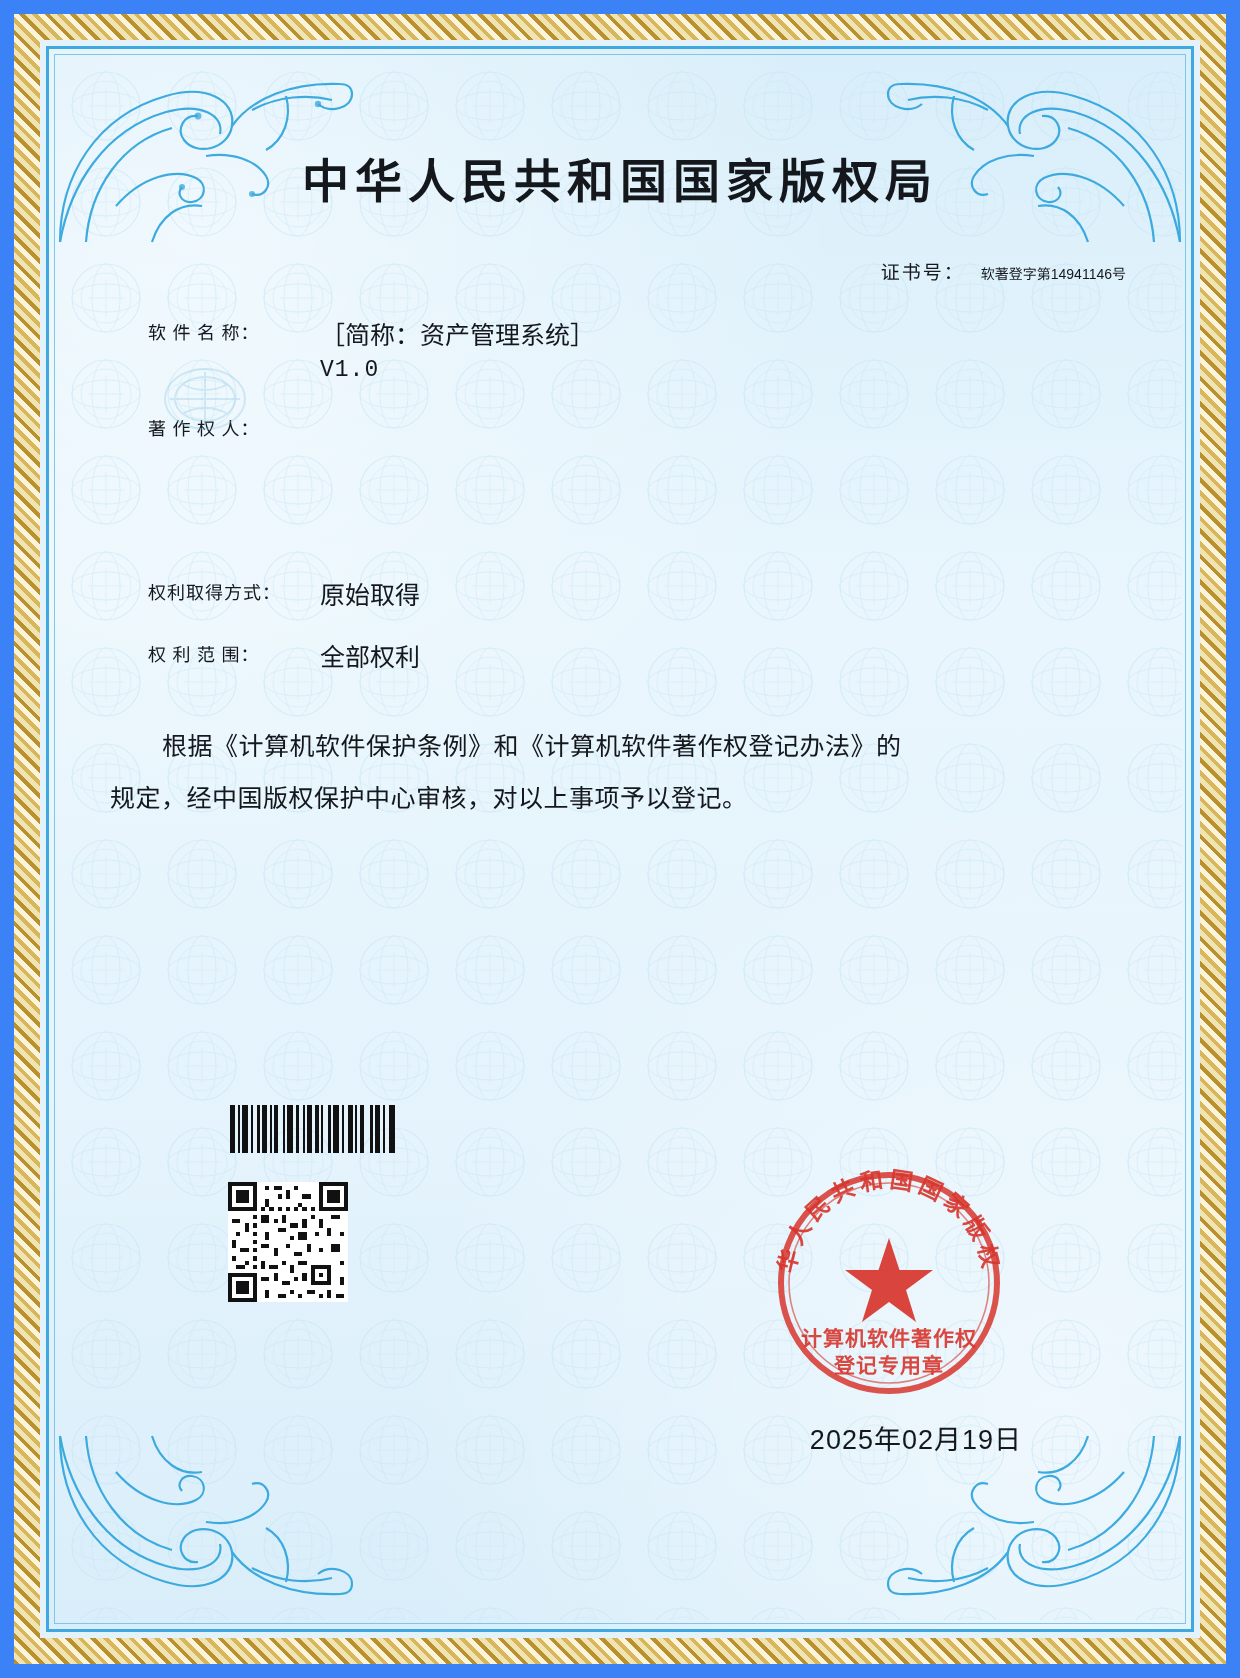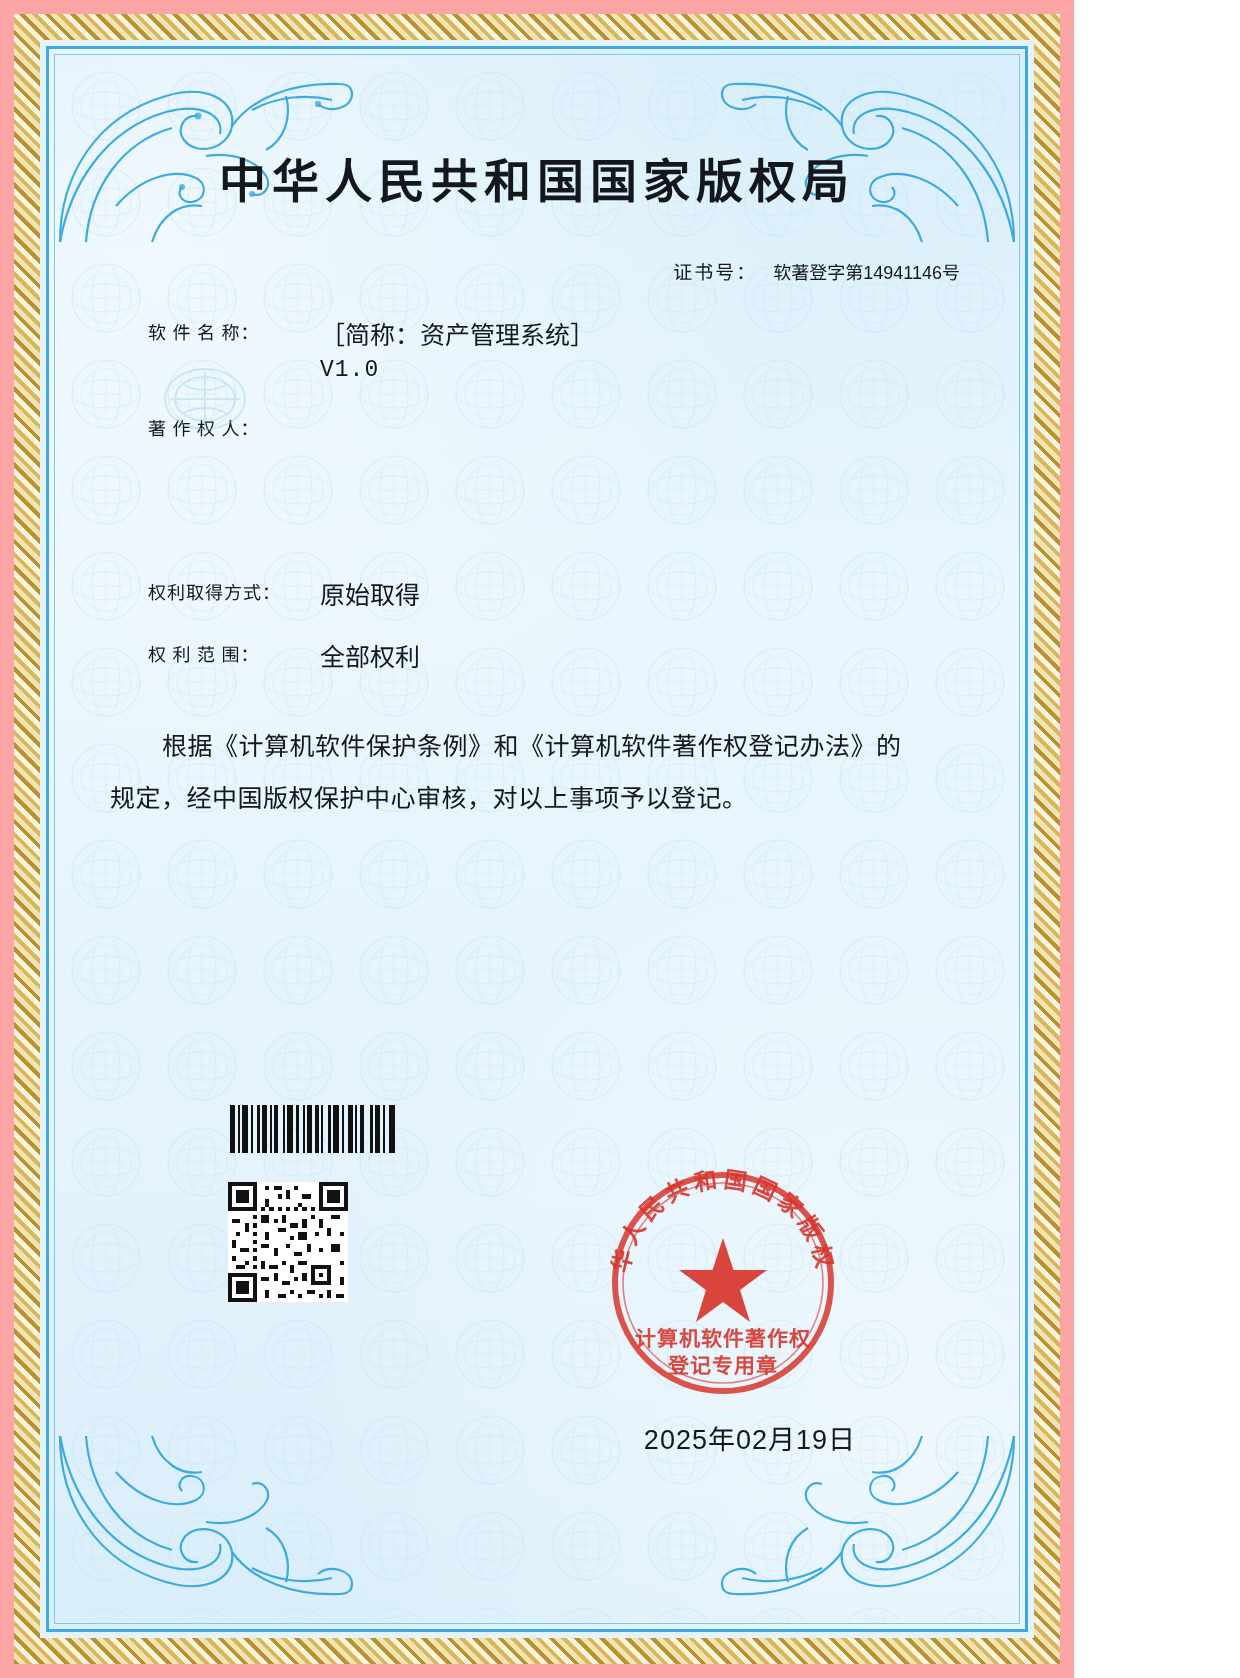--- a/index.html
+++ b/index.html
@@ -5,24 +5,24 @@
   html, body {
     margin: 0;
     padding: 0;
     background: #ffffff;
   }
   body {
     font-family: "Liberation Serif", "DejaVu Serif", serif;
   }
   .page {
     position: relative;
-    width: 1074px;
+    width: 1240px;
     height: 1678px;
     overflow: hidden;
-    background: #fca5a5;
+    background: #3b82f6;
   }
 
   
   .border-outer {
     position: absolute;
     left: 14px; top: 14px; right: 14px; bottom: 14px;
     background:
       repeating-linear-gradient(90deg,
         #c9a54a 0px, #c9a54a 6px,
         #efe0ae 6px, #efe0ae 12px,
@@ -106,21 +106,21 @@
     white-space: nowrap;
   }
   .cert-no {
     margin-top: 42px;
     text-align: right;
     font-size: 19px;
     color: #16191d;
     padding-right: 4px;
   }
   .cert-no .lbl { letter-spacing: 2px; margin-top: 24px; }
-  .cert-no .val { margin-left: 16px; font-family: "Liberation Sans", sans-serif; font-size: 18px; }
+  .cert-no .val { margin-left: 16px; font-family: "Liberation Sans", sans-serif; font-size: 14px; }
 
   .emblem {
     position: absolute;
     left: 52px;
     top: 206px;
     width: 86px;
     height: 86px;
     opacity: .33;
   }
 

